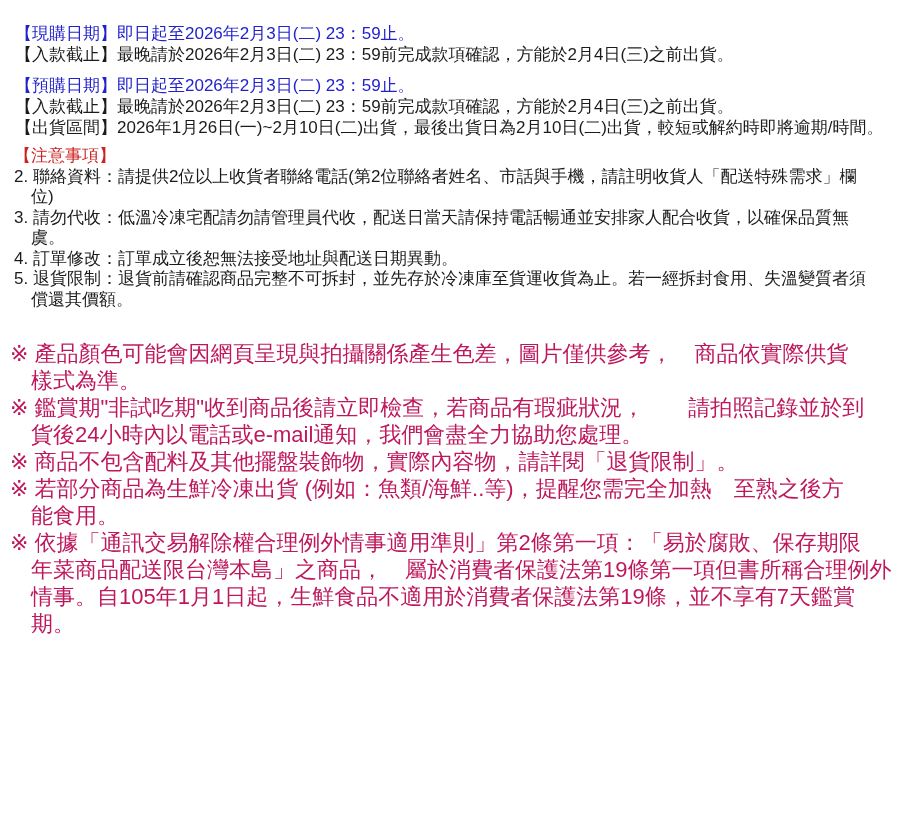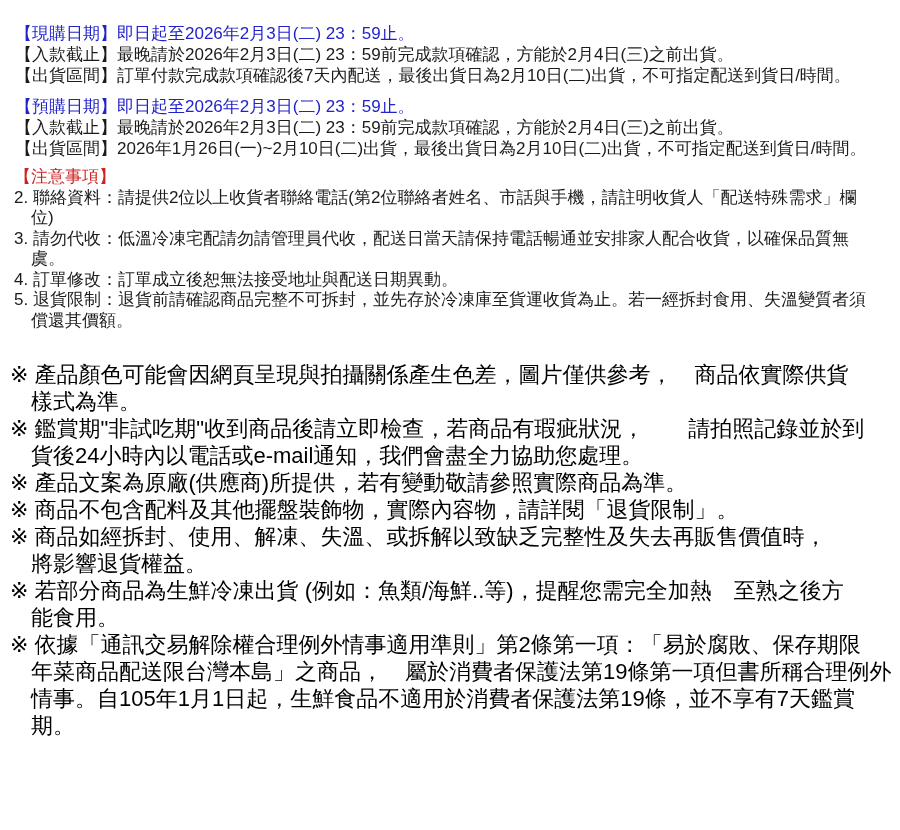--- a/index.html
+++ b/index.html
@@ -43,64 +43,60 @@
     white-space:pre-wrap;
     padding-left:17px;
     text-indent:-17px;
   }
   .disclaimers{
     margin-top:30px;
     padding-left:10px;
     padding-right:4px;
     font-size:22px;
     line-height:27px;
-    color:#000000;
+    color:#be185d;
   }
   .disclaimer{
     white-space:pre-wrap;
     padding-left:21px;
     text-indent:-21px;
   }
 </style>
 </head>
 <body>
 
 <div class="page">
 
 
   <div class="sec sec-current">
     <div class="line blue">【現購日期】即日起至2026年2月3日(二) 23：59止。</div>
     <div class="line">【入款截止】最晚請於2026年2月3日(二) 23：59前完成款項確認，方能於2月4日(三)之前出貨。</div>
-    <div class="line">【出貨區間】訂單付款完成款項確認後7天內配送，最後出貨日為2月10日(二)出貨，不可指定配送到貨日/時間。</div>
   </div>
 
   <div class="sec sec-preorder">
     <div class="line blue">【預購日期】即日起至2026年2月3日(二) 23：59止。</div>
     <div class="line">【入款截止】最晚請於2026年2月3日(二) 23：59前完成款項確認，方能於2月4日(三)之前出貨。</div>
-    <div class="line">【出貨區間】2026年1月26日(一)~2月10日(二)出貨，最後出貨日為2月10日(二)出貨，不可指定配送到貨日/時間。</div>
+    <div class="line">【出貨區間】2026年1月26日(一)~2月10日(二)出貨，最後出貨日為2月10日(二)出貨，較短或解約時即將逾期/時間。</div>
   </div>
 
   <div class="notice">
     <div class="notice-heading">【注意事項】</div>
     <div class="notice-item">2. 聯絡資料：請提供2位以上收貨者聯絡電話(第2位聯絡者姓名、市話與手機，請註明收貨人「配送特殊需求」欄位)</div>
     <div class="notice-item">3. 請勿代收：低溫冷凍宅配請勿請管理員代收，配送日當天請保持電話暢通並安排家人配合收貨，以確保品質無虞。</div>
     <div class="notice-item">4. 訂單修改：訂單成立後恕無法接受地址與配送日期異動。</div>
     <div class="notice-item">5. 退貨限制：退貨前請確認商品完整不可拆封，並先存於冷凍庫至貨運收貨為止。若一經拆封食用、失溫變質者須
 償還其價額。</div>
   </div>
 
   <div class="disclaimers">
     <div class="disclaimer">※ 產品顏色可能會因網頁呈現與拍攝關係產生色差，圖片僅供參考，　商品依實際供貨
 樣式為準。</div>
     <div class="disclaimer">※ 鑑賞期"非試吃期"收到商品後請立即檢查，若商品有瑕疵狀況，　　請拍照記錄並於到
 貨後24小時內以電話或e-mail通知，我們會盡全力協助您處理。</div>
-    <div class="disclaimer">※ 產品文案為原廠(供應商)所提供，若有變動敬請參照實際商品為準。</div>
     <div class="disclaimer">※ 商品不包含配料及其他擺盤裝飾物，實際內容物，請詳閱「退貨限制」。</div>
-    <div class="disclaimer">※ 商品如經拆封、使用、解凍、失溫、或拆解以致缺乏完整性及失去再販售價值時，
-將影響退貨權益。</div>
     <div class="disclaimer">※ 若部分商品為生鮮冷凍出貨 (例如：魚類/海鮮..等)，提醒您需完全加熱　至熟之後方
 能食用。</div>
     <div class="disclaimer">※ 依據「通訊交易解除權合理例外情事適用準則」第2條第一項：「易於腐敗、保存期限
 年菜商品配送限台灣本島」之商品，　屬於消費者保護法第19條第一項但書所稱合理例外
 情事。自105年1月1日起，生鮮食品不適用於消費者保護法第19條，並不享有7天鑑賞期。</div>
   </div>
 
 </div>
 
 </body></html>

